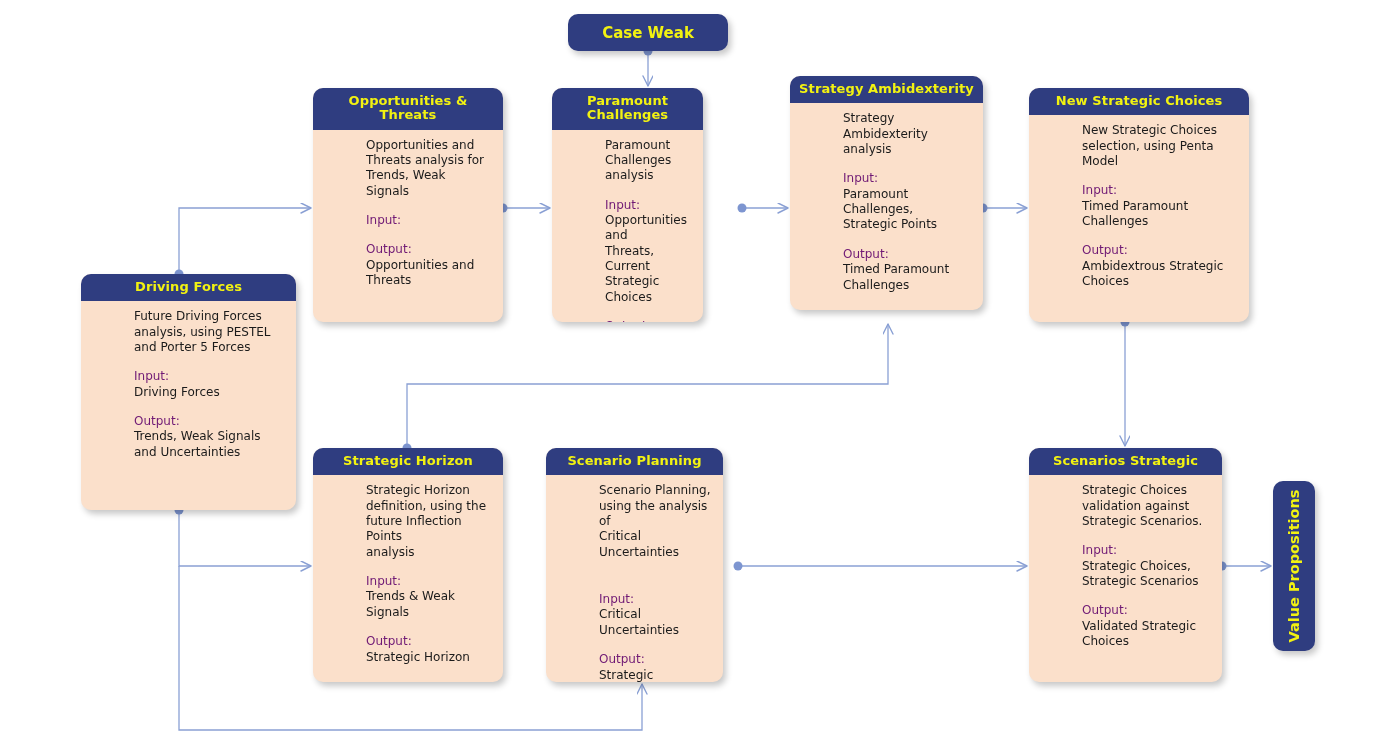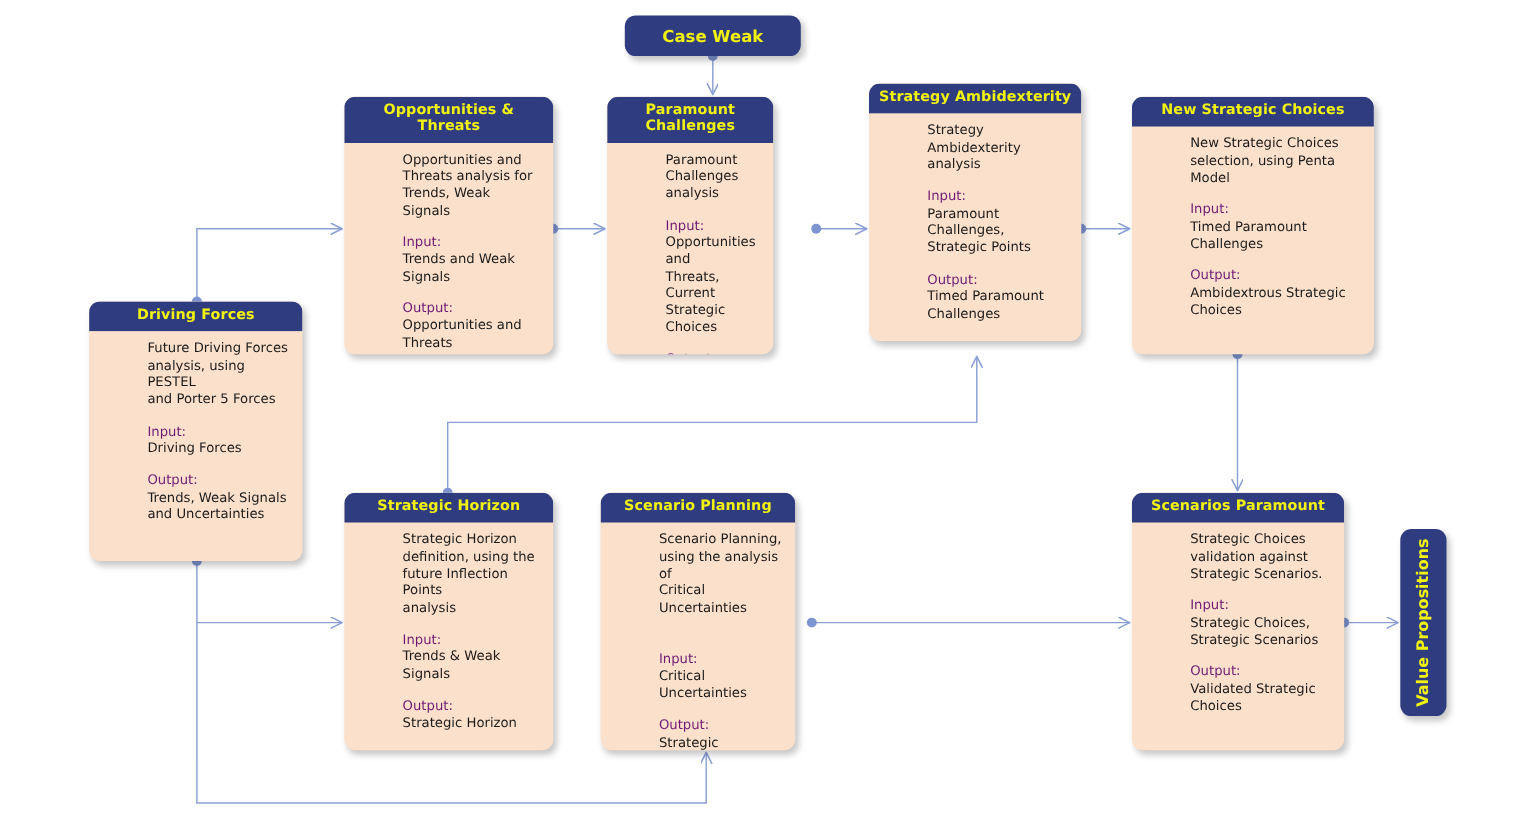--- a/index.html
+++ b/index.html
@@ -90,21 +90,21 @@
     white-space: nowrap;
     font-size: 14.5px;
   }
 
   
   #node-case-study      { left: 568px; top: 14px;  width: 160px; height: 37px; }
   #node-opportunities   { left: 313px; top: 88px;  width: 190px; height: 234px; }
   #node-paramount       { left: 552px; top: 88px;  width: 151px; height: 234px; }
   #node-ambidexterity   { left: 790px; top: 76px;  width: 193px; height: 234px; }
   #node-new-choices     { left: 1029px;top: 88px;  width: 220px; height: 234px; }
-  #node-driving-forces  { left: 81px;  top: 274px; width: 194px; height: 236px; }
+  #node-driving-forces  { left: 81px;  top: 274px; width: 215px; height: 236px; }
   #node-strategic-horizon { left: 313px; top: 448px; width: 190px; height: 234px; }
   #node-scenario-planning { left: 546px; top: 448px; width: 177px; height: 234px; }
   #node-scenarios-validation { left: 1029px; top: 448px; width: 193px; height: 234px; }
   #node-value-props     { left: 1273px;top: 481px; width: 42px;  height: 170px; }
 </style>
 </head>
 <body>
 
 <div id="canvas">
 
@@ -155,22 +155,20 @@
     <span>Case Weak</span>
   </div>
 
   <div class="node" id="node-opportunities">
     <div class="hdr">Opportunities &amp; Threats</div>
     <div class="body">
       <div class="desc">Opportunities and
 Threats analysis for
 Trends, Weak Signals</div>
       <div class="iolabel">Input:</div>
-      <div class="ioval">Trends and Weak
-Signals</div>
       <div class="iolabel">Output:</div>
       <div class="ioval">Opportunities and
 Threats</div>
     </div>
   </div>
 
   <div class="node" id="node-paramount">
     <div class="hdr">Paramount Challenges</div>
     <div class="body">
       <div class="desc">Paramount Challenges
@@ -249,21 +247,21 @@
 using the analysis of
 Critical Uncertainties</div>
       <div class="iolabel" style="margin-top:32px">Input:</div>
       <div class="ioval">Critical Uncertainties</div>
       <div class="iolabel">Output:</div>
       <div class="ioval">Strategic Scenarios</div>
     </div>
   </div>
 
   <div class="node" id="node-scenarios-validation">
-    <div class="hdr">Scenarios Paramount</div>
+    <div class="hdr">Scenarios Strategic</div>
     <div class="body">
       <div class="desc">Strategic Choices
 validation against
 Strategic Scenarios.</div>
       <div class="iolabel">Input:</div>
       <div class="ioval">Strategic Choices,
 Strategic Scenarios</div>
       <div class="iolabel">Output:</div>
       <div class="ioval">Validated Strategic
 Choices</div>

